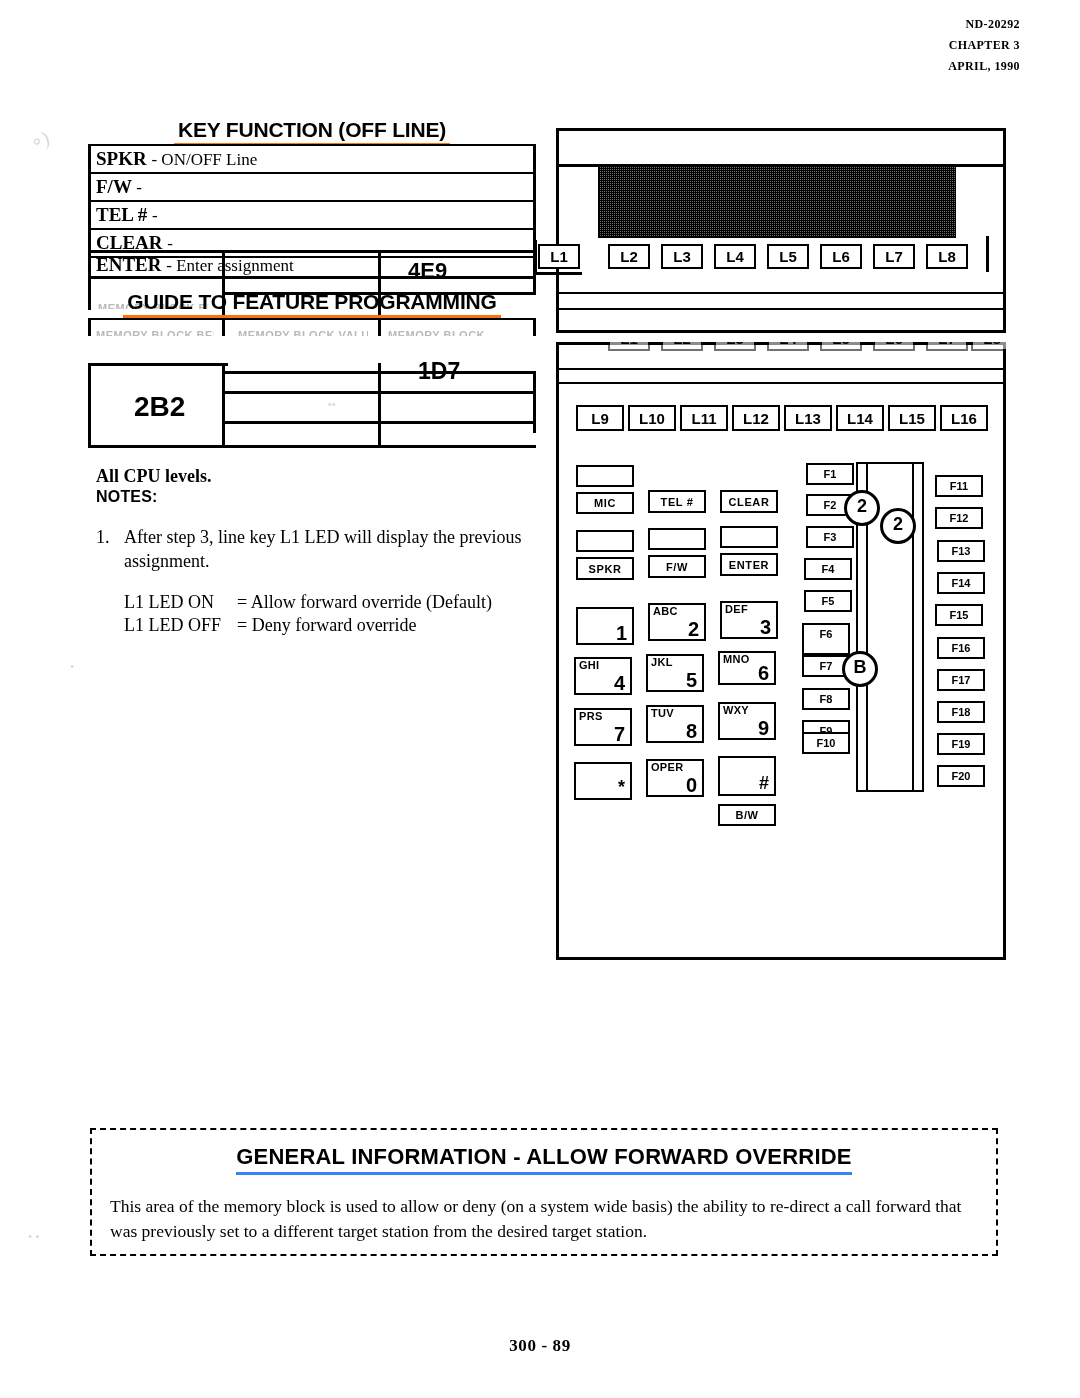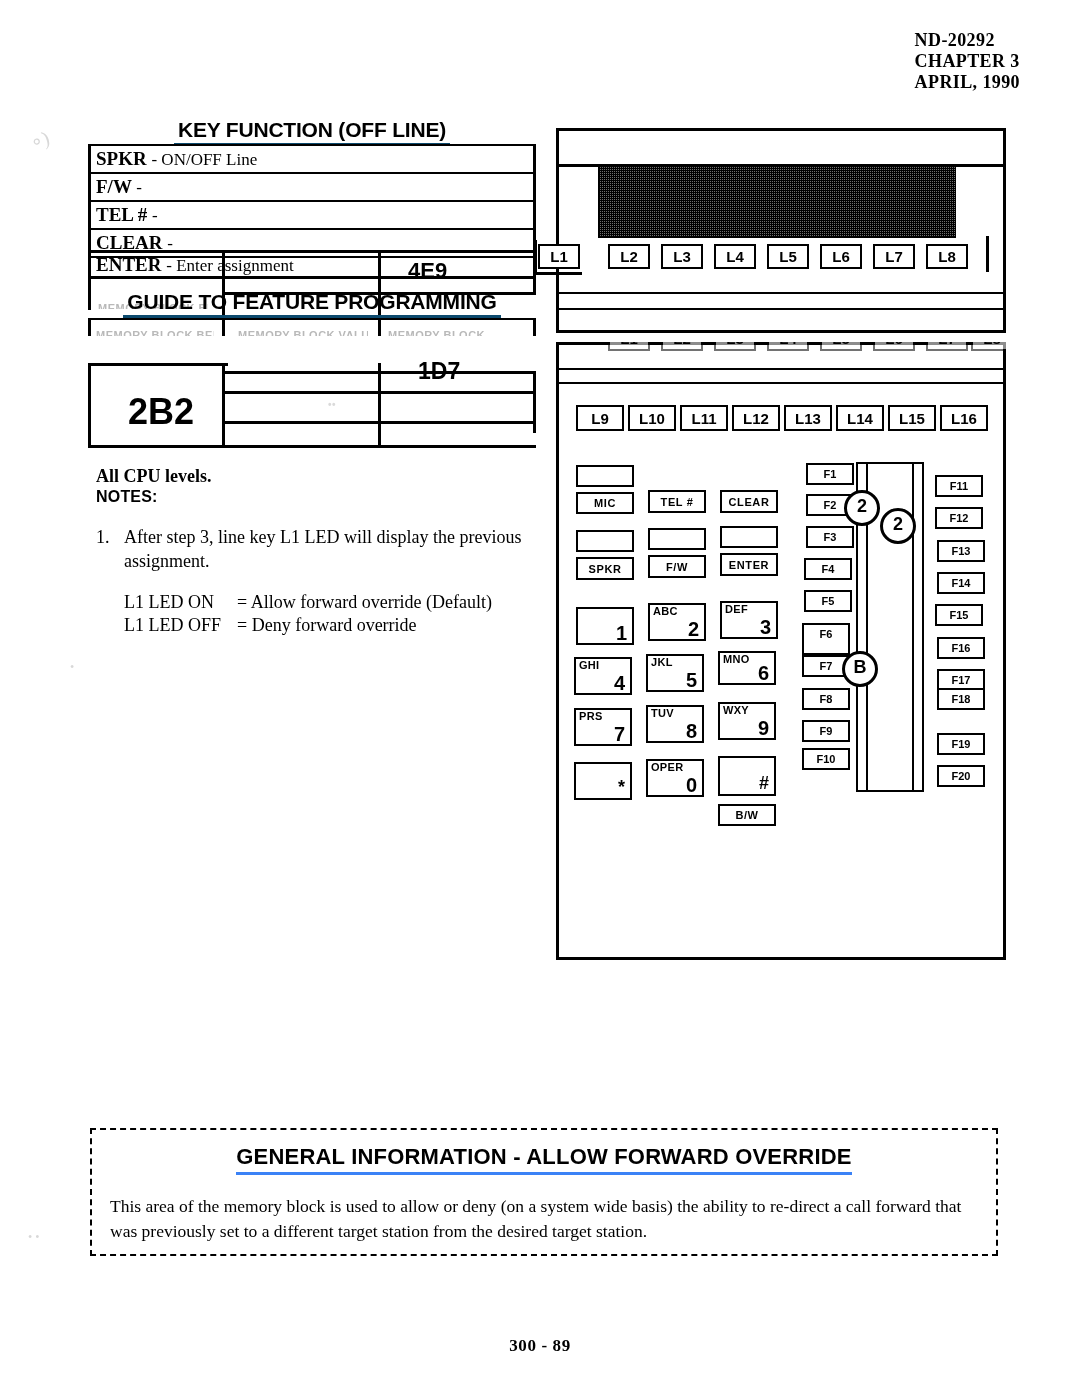--- a/index.html
+++ b/index.html
@@ -10,39 +10,39 @@
     width: 1080px; height: 1398px;
     position: relative;
     font-family: "Liberation Serif", serif;
     color: #000;
     overflow: hidden;
   }
   .abs { position: absolute; }
 
   
   #doc-header {
-    right: 60px; top: 30px;
-    text-align: left;
-    font-family: "Liberation Serif", serif;
-    font-weight: bold;
-    font-size: 18px;
+    right: 60px; top: 14px;
+    text-align: right;
+    font-family: "Liberation Serif", serif;
+    font-weight: bold;
+    font-size: 12px;
     letter-spacing: 0.4px;
     line-height: 21px;
   }
 
   
   #left-col { left: 88px; top: 118px; width: 448px; }
 
   .tbl-title {
     font-family: "Liberation Sans", sans-serif;
     font-weight: bold;
     font-size: 21px;
     text-align: center;
     letter-spacing: -0.2px;
-    border-bottom: 3px solid #0c4a6e;
+    border-bottom: 3px solid #f97316;
     display: inline-block;
     padding: 0 4px 1px 4px;
   }
   .title-wrap { text-align: center; }
 
   .kf-box {
     border: 3px solid #000;
     border-top: 2px solid #000;
     margin-top: -2px;
     position: relative;
@@ -364,21 +364,21 @@
   <div class="vline" style="left:0;    top:0;  height:85px;"></div>
   <div class="vline" style="left:134px; top:0;  height:85px;"></div>
   <div class="vline" style="left:290px; top:0;  height:85px;"></div>
   <div class="vline" style="left:445px; top:8px; height:62px;"></div>
   <div class="hline" style="left:0;    top:0;   width:140px;"></div>
   <div class="hline" style="left:134px; top:8px; width:314px;"></div>
   <div class="hline" style="left:134px; top:28px; width:314px;"></div>
   <div class="hline" style="left:134px; top:58px; width:314px;"></div>
   <div class="hline" style="left:0;    top:82px; width:448px;"></div>
 
-  <div class="cell-val" style="left:40px; top:28px; font-size:36px;">2B2</div>
+  <div class="cell-val" style="left:46px; top:28px; font-size:28px;">2B2</div>
   <div class="cell-val" style="left:330px; top:-5px; font-size:23px;">1D7</div>
   <div class="ghost" style="left:240px; top:36px; width:40px; color:#dadada; font-size:10px;">••</div>
 </div>
 
 <div class="abs" id="notes">
   <div class="notes-head">All CPU levels.</div>
   <div class="notes-head2">NOTES:</div>
 
   <div class="note-item">
     <div class="note-num">1.</div>
@@ -520,41 +520,41 @@
 
   <div class="fn-key" style="left:258px; top:343px; width:48px; height:22px; line-height:19px;">F1</div>
   <div class="fn-key" style="left:258px; top:374px; width:48px; height:22px; line-height:19px;">F2</div>
   <div class="fn-key" style="left:258px; top:406px; width:48px; height:22px; line-height:19px;">F3</div>
   <div class="fn-key" style="left:256px; top:438px; width:48px; height:22px; line-height:19px;">F4</div>
   <div class="fn-key" style="left:256px; top:470px; width:48px; height:22px; line-height:19px;">F5</div>
   <div class="fn-key" style="left:254px; top:503px; width:48px; height:32px; line-height:19px;">F6</div>
   <div class="fn-key" style="left:254px; top:535px; width:48px; height:22px; line-height:19px;">F7</div>
   <div class="fn-key" style="left:254px; top:568px; width:48px; height:22px; line-height:19px;">F8</div>
   <div class="fn-key" style="left:254px; top:600px; width:48px; height:22px; line-height:19px;">F9</div>
-  <div class="fn-key" style="left:254px; top:628px; width:48px; height:22px; line-height:19px;">F10</div>
+  <div class="fn-key" style="left:254px; top:612px; width:48px; height:22px; line-height:19px;">F10</div>
 
   <div class="slotline" style="left:308px; top:342px; height:330px;"></div>
   <div class="slotline" style="left:318px; top:344px; height:328px;"></div>
   <div class="slotline" style="left:364px; top:344px; height:328px;"></div>
   <div class="slotline" style="left:374px; top:342px; height:330px;"></div>
   <div class="abs" style="left:308px; top:342px; width:68px; height:2px; background:#000;"></div>
   <div class="abs" style="left:308px; top:670px; width:68px; height:2px; background:#000;"></div>
 
   <div class="circ" style="left:296px; top:370px; width:30px; height:30px; line-height:26px; font-size:18px;">2</div>
   <div class="circ" style="left:332px; top:388px; width:30px; height:30px; line-height:26px; font-size:18px;">2</div>
   <div class="circ" style="left:294px; top:531px; width:30px; height:30px; line-height:26px; font-size:18px;">B</div>
 
   <div class="fn-key" style="left:387px; top:355px; width:48px; height:22px; line-height:19px;">F11</div>
   <div class="fn-key" style="left:387px; top:387px; width:48px; height:22px; line-height:19px;">F12</div>
   <div class="fn-key" style="left:389px; top:420px; width:48px; height:22px; line-height:19px;">F13</div>
   <div class="fn-key" style="left:389px; top:452px; width:48px; height:22px; line-height:19px;">F14</div>
   <div class="fn-key" style="left:387px; top:484px; width:48px; height:22px; line-height:19px;">F15</div>
   <div class="fn-key" style="left:389px; top:517px; width:48px; height:22px; line-height:19px;">F16</div>
   <div class="fn-key" style="left:389px; top:549px; width:48px; height:22px; line-height:19px;">F17</div>
-  <div class="fn-key" style="left:389px; top:568px; width:48px; height:22px; line-height:19px;text-align:center;">F18</div>
+  <div class="fn-key" style="left:389px; top:581px; width:48px; height:22px; line-height:19px;text-align:center;">F18</div>
   <div class="fn-key" style="left:389px; top:613px; width:48px; height:22px; line-height:19px;">F19</div>
   <div class="fn-key" style="left:389px; top:645px; width:48px; height:22px; line-height:19px;">F20</div>
 </div>
 
 <div class="abs" id="geninfo">
   <div id="geninfo-title">
     <span>GENERAL INFORMATION - ALLOW FORWARD OVERRIDE</span>
   </div>
   <div id="geninfo-body">This area of the memory block is used to allow or deny (on a system wide basis) the ability to re-direct a call forward that was previously set to a different target station from the desired target station.</div>
 </div>

